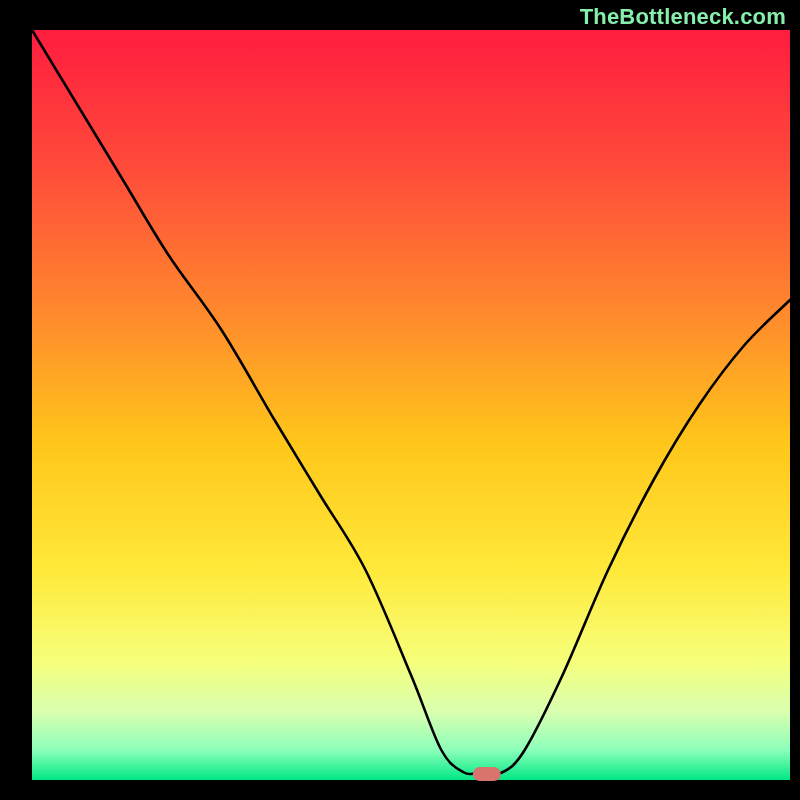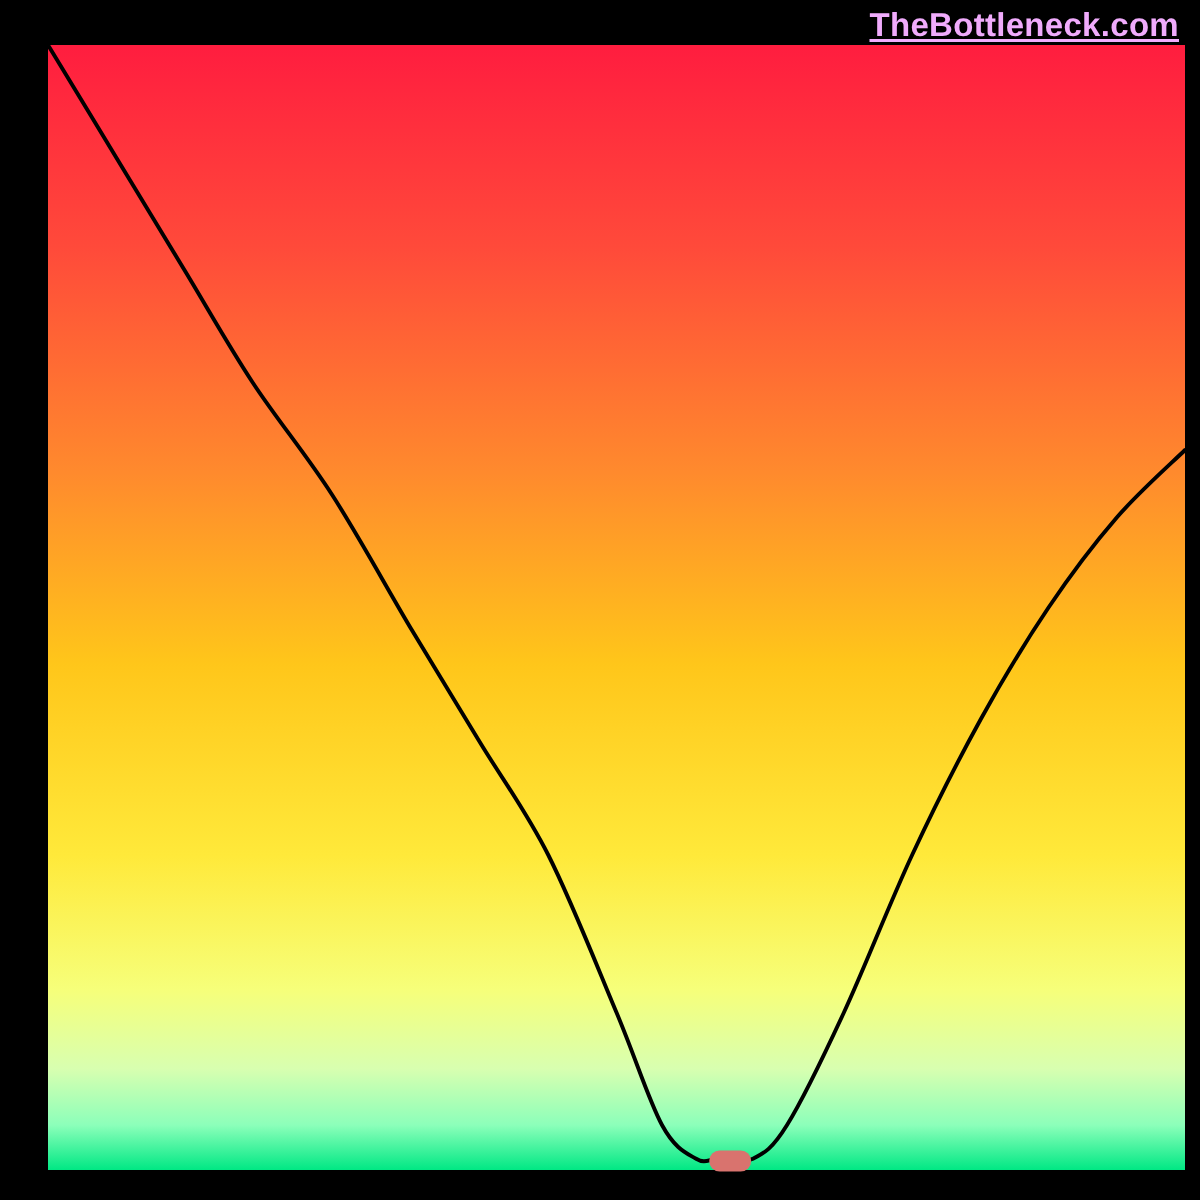--- a/index.html
+++ b/index.html
@@ -13,26 +13,25 @@
   }
   .frame {
     position: relative;
     width: 800px;
     height: 800px;
   }
   .watermark {
     position: absolute;
     top: 4px;
     right: 14px;
-    color: #f0abfc;
+    color: #86efac;
     font-size: 22px;
     font-weight: 600;
     letter-spacing: 0.2px;
     user-select: none;
-    text-decoration: underline;
   }
   svg {
     display: block;
   }
 </style>
 </head>
 <body>
 
 <div class="frame">
   <div class="watermark">TheBottleneck.com</div>

